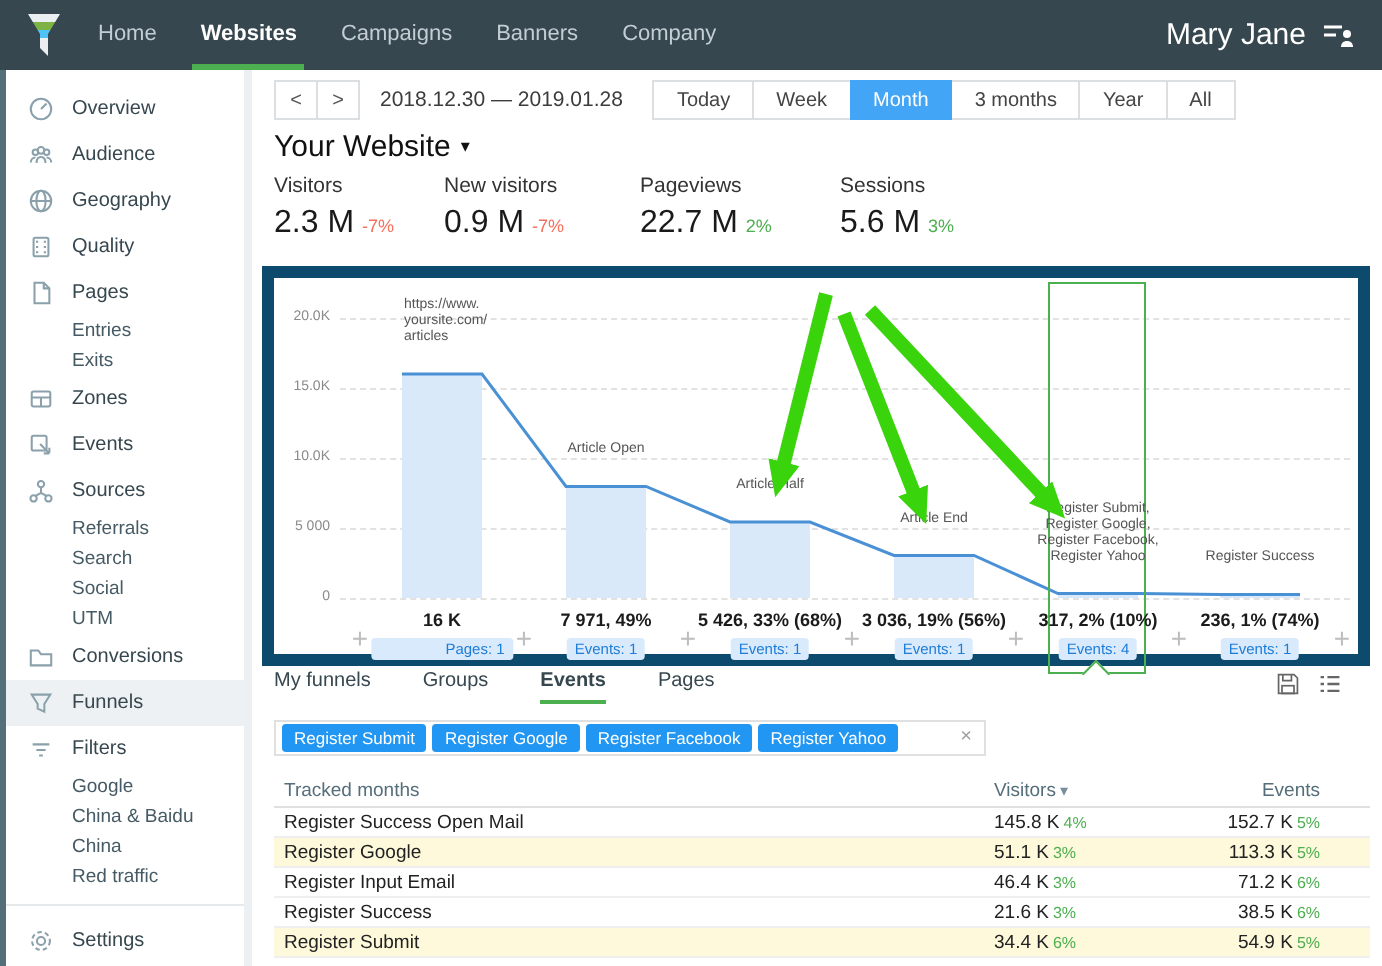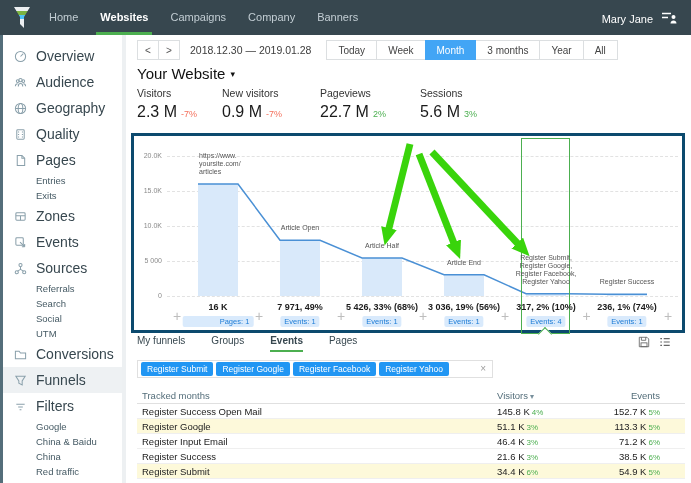--- a/index.html
+++ b/index.html
@@ -5,26 +5,26 @@
   *{box-sizing:border-box;margin:0;padding:0}
   html,body{width:691px;height:483px;overflow:hidden}
   body{font-family:"Liberation Sans",sans-serif;background:#fff;position:relative}
   
   .navbar{position:absolute;left:0;top:0;width:691px;height:35px;background:#37474f;display:flex;align-items:center;z-index:9}
   .logo{margin-left:12px;width:20px;height:24px;cursor:pointer}
   .nav-items{display:flex;margin-left:6px;height:35px;align-items:stretch}
   .nav-item{position:relative;line-height:35px;padding:0 11px;font-size:11px;color:#c3ced4;cursor:pointer;text-decoration:none}
   .nav-item.active{color:#fff;font-weight:bold}
   .nav-item.active::after{content:"";position:absolute;left:7px;right:7px;bottom:0;height:3px;background:#4caf50}
-  .nav-user{margin-left:auto;margin-right:14px;display:flex;align-items:flex-end;gap:8px;color:#fff;font-size:11px}
+  .nav-user{margin-left:auto;margin-right:14px;display:flex;align-items:center;gap:8px;color:#fff;font-size:15px}
   .nav-user .uicon{width:16px;height:14px;cursor:pointer}
   
   .edge-strip{position:absolute;left:0;top:35px;width:3px;height:448px;background:#546e7a}
   .sidebar{position:absolute;left:3px;top:35px;width:123px;height:448px;background:#fff;border-right:4px solid #edf0f2;padding-top:8px;overflow:hidden}
-  .side-item{display:flex;align-items:center;gap:9px;padding:5px 0 5px 11px;font-size:14px;color:#37474f;cursor:pointer}
+  .side-item{display:flex;align-items:center;gap:9px;padding:5px 0 5px 11px;font-size:10px;color:#37474f;cursor:pointer}
   .side-item svg{width:13px;height:13px;flex:none;stroke:#8aa0ab;fill:none;stroke-width:1.1}
   .side-item.active{background:#eef1f3}
   .side-sub{padding:2px 0 2px 33px;font-size:9.5px;color:#455a64;cursor:pointer}
   .side-divider{height:1px;background:#e6e9eb;margin:6px 0}
   
   .main{position:absolute;left:130px;top:35px;width:561px;height:448px;background:#fff}
   .toolbar{position:absolute;left:7px;top:5px;display:flex;align-items:center}
   .pager{display:flex}
   .pager button{width:22px;height:20px;border:1px solid #dcdfe1;background:#fff;font-size:10px;color:#555;cursor:pointer;font-family:inherit}
   .pager button+button{margin-left:-1px}
@@ -33,21 +33,21 @@
   .range-btn{height:20px;padding:0 11px;border:1px solid #dcdfe1;background:#fff;font-size:10px;color:#444;margin-left:-1px;cursor:pointer;font-family:inherit}
   .range-btn.active{background:#42a5f5;border-color:#42a5f5;color:#fff;position:relative;z-index:1}
   .site-title{position:absolute;left:7px;top:30px;font-size:15px;font-weight:500;color:#111;cursor:pointer}
   .site-title .caret{font-size:9px;margin-left:5px;vertical-align:2px}
   .metrics{position:absolute;left:7px;top:52px;display:flex}
   .metric:nth-child(1){width:85px}.metric:nth-child(2){width:98px}.metric:nth-child(3){width:100px}
   .m-label{font-size:10.5px;color:#333}
   .m-value{font-size:16px;color:#1a1a1a;margin-top:4px;display:flex;align-items:baseline;gap:4px}
   .delta{font-size:9px}.delta.down{color:#f4705c}.delta.up{color:#4caf50}
   
-  .chart-card{position:absolute;left:1px;top:98px;width:554px;height:200px;border:3px solid #0c4a6e;background:#fff}
+  .chart-card{position:absolute;left:1px;top:98px;width:554px;height:200px;border:6px solid #0c4a6e;background:#fff}
   .gridline{position:absolute;left:33px;right:4px;border-top:1px dashed #e2e2e2}
   .ytick{position:absolute;left:0;width:28px;text-align:right;font-size:7px;color:#8a8a8a}
   .bar{position:absolute;background:#d9e9fa;z-index:1}
   .chart-line{position:absolute;left:0;top:0;width:554px;height:200px;z-index:2;pointer-events:none}
   .annotation{position:absolute;font-size:7px;color:#555;line-height:8px;z-index:4}
   .annotation.center{transform:translateX(-50%);text-align:center;width:92px}
   .stage-value{position:absolute;top:166px;font-size:9px;font-weight:bold;color:#1b1b1b;transform:translateX(-50%);white-space:nowrap;z-index:4}
   .stage-badge{position:absolute;top:180px;transform:translateX(-50%);font-size:7.5px;background:#d9eafc;color:#1d7cd6;padding:1px 4px;border-radius:2px;white-space:nowrap;z-index:4;cursor:pointer}
   .plus-btn{position:absolute;top:172px;transform:translateX(-50%);font-size:14px;color:#bdbdbd;cursor:pointer;z-index:3}
   .green-box{position:absolute;left:387px;top:2px;width:49px;height:196px;border:1.5px solid #4caf50;z-index:3;pointer-events:none}
@@ -88,22 +88,22 @@
         <rect x="0" y="5" width="20" height="4" fill="#7cb342"></rect>
         <rect x="0" y="9" width="20" height="4" fill="#4fc3f7"></rect>
         <rect x="0" y="13" width="20" height="11" fill="#eceff1"></rect>
       </g>
     </svg>
   </div>
   <nav class="nav-items">
     <a class="nav-item">Home</a>
     <a class="nav-item active">Websites</a>
     <a class="nav-item">Campaigns</a>
+    <a class="nav-item">Banners</a>
     <a class="nav-item">Company</a>
-    <a class="nav-item">Banners</a>
   </nav>
   <div class="nav-user">
     <span>Mary Jane</span>
     <span class="uicon">
       <svg viewBox="0 0 16 14" width="16" height="14">
         <path d="M1 2.5h9M1 6.5h6" stroke="#fff" stroke-width="1.4" fill="none"></path>
         <circle cx="12.5" cy="6" r="2" fill="#fff"></circle>
         <path d="M9.5 12.5c0-2 1.3-3 3-3s3 1 3 3z" fill="#fff"></path>
       </svg>
     </span>
@@ -196,20 +196,27 @@
     <svg viewBox="0 0 14 14">
         <path d="M2.5 4.5h9M4.5 7.5h5M6 10.5h2"></path>
       </svg>
     <span>Filters</span>
   </div>
   <div class="side-sub">Google</div>
   <div class="side-sub">China &amp; Baidu</div>
   <div class="side-sub">China</div>
   <div class="side-sub">Red traffic</div>
   <div class="side-divider"></div>
+  <div class="side-item">
+    <svg viewBox="0 0 14 14">
+        <circle cx="7" cy="7" r="2.2"></circle>
+        <circle cx="7" cy="7" r="4.8" stroke-dasharray="2.4 1.7"></circle>
+      </svg>
+    <span>Settings</span>
+  </div>
 </aside>
 
 <main class="main">
 
   <div class="toolbar">
     <div class="pager">
       <button>&lt;</button>
       <button>&gt;</button>
     </div>
     <span class="date-range">2018.12.30  — 2019.01.28</span>

